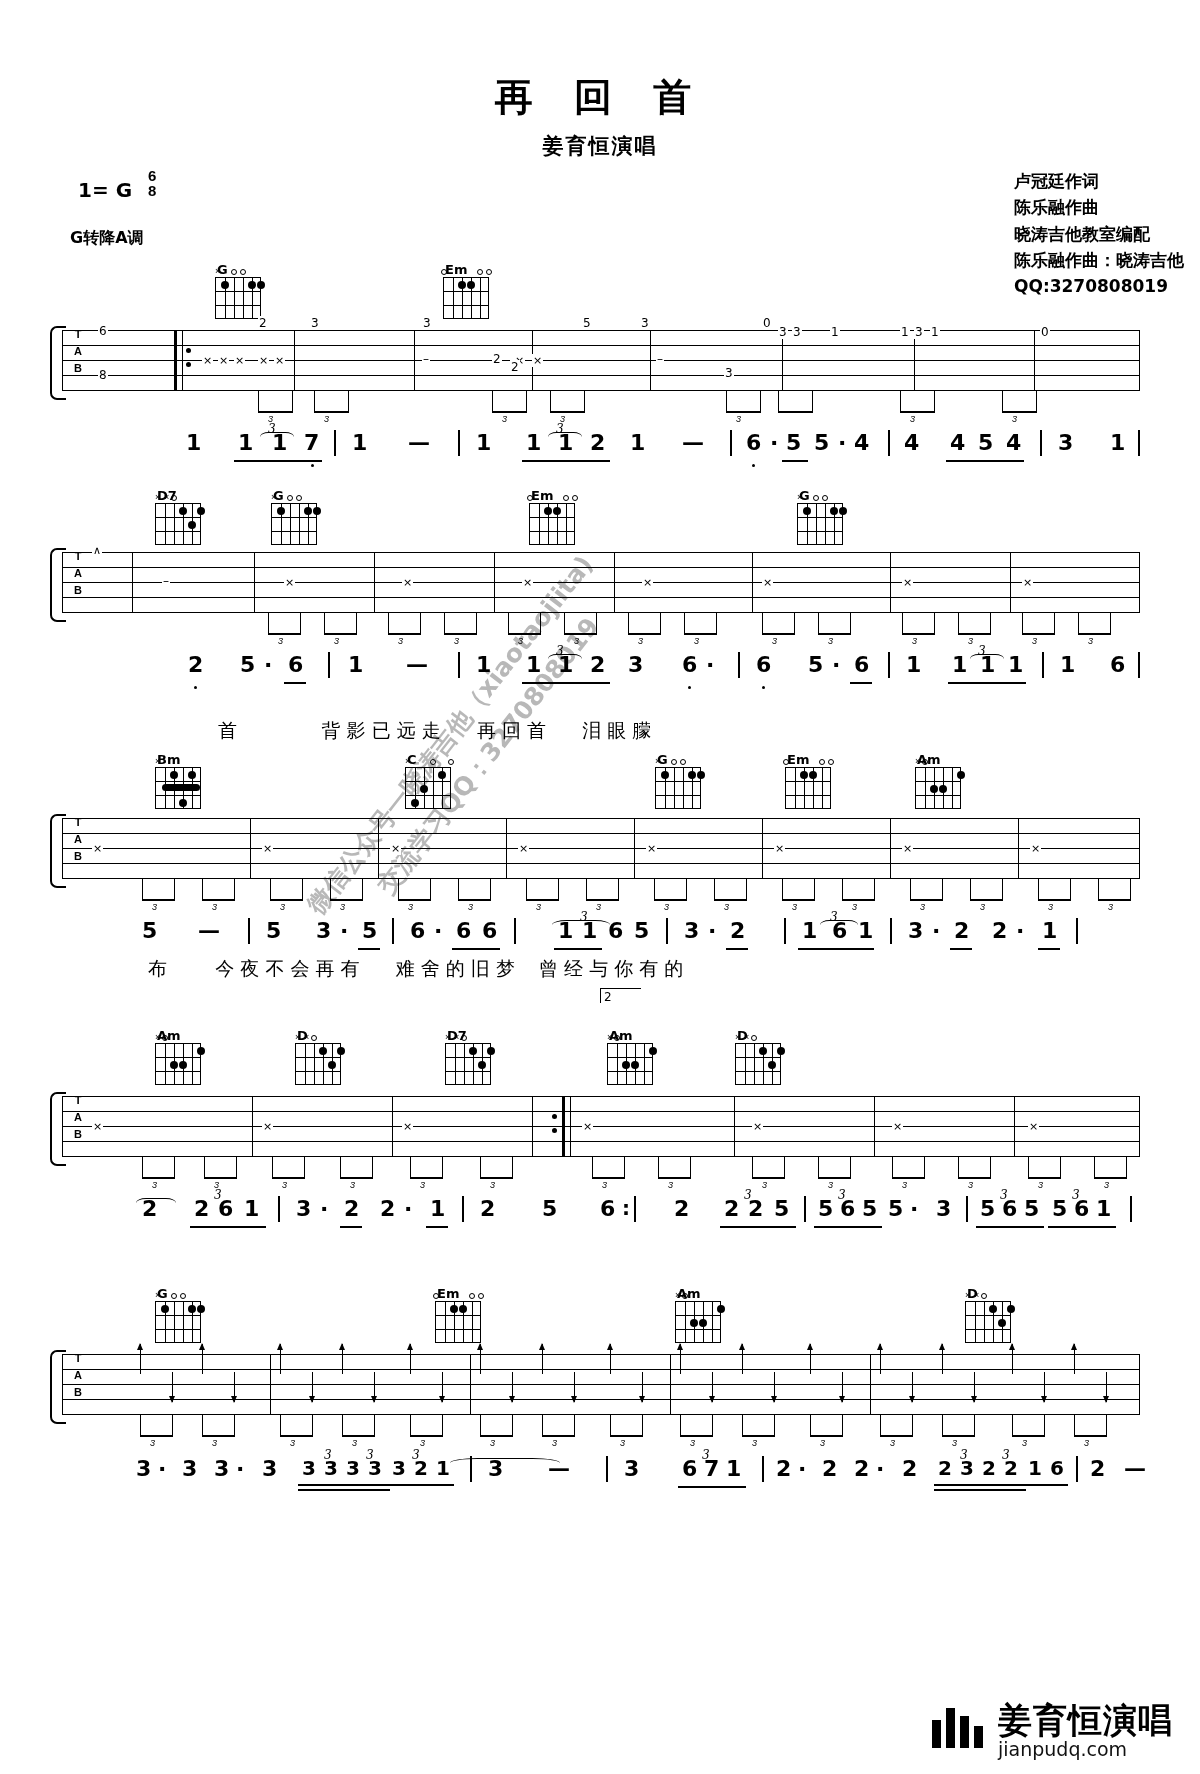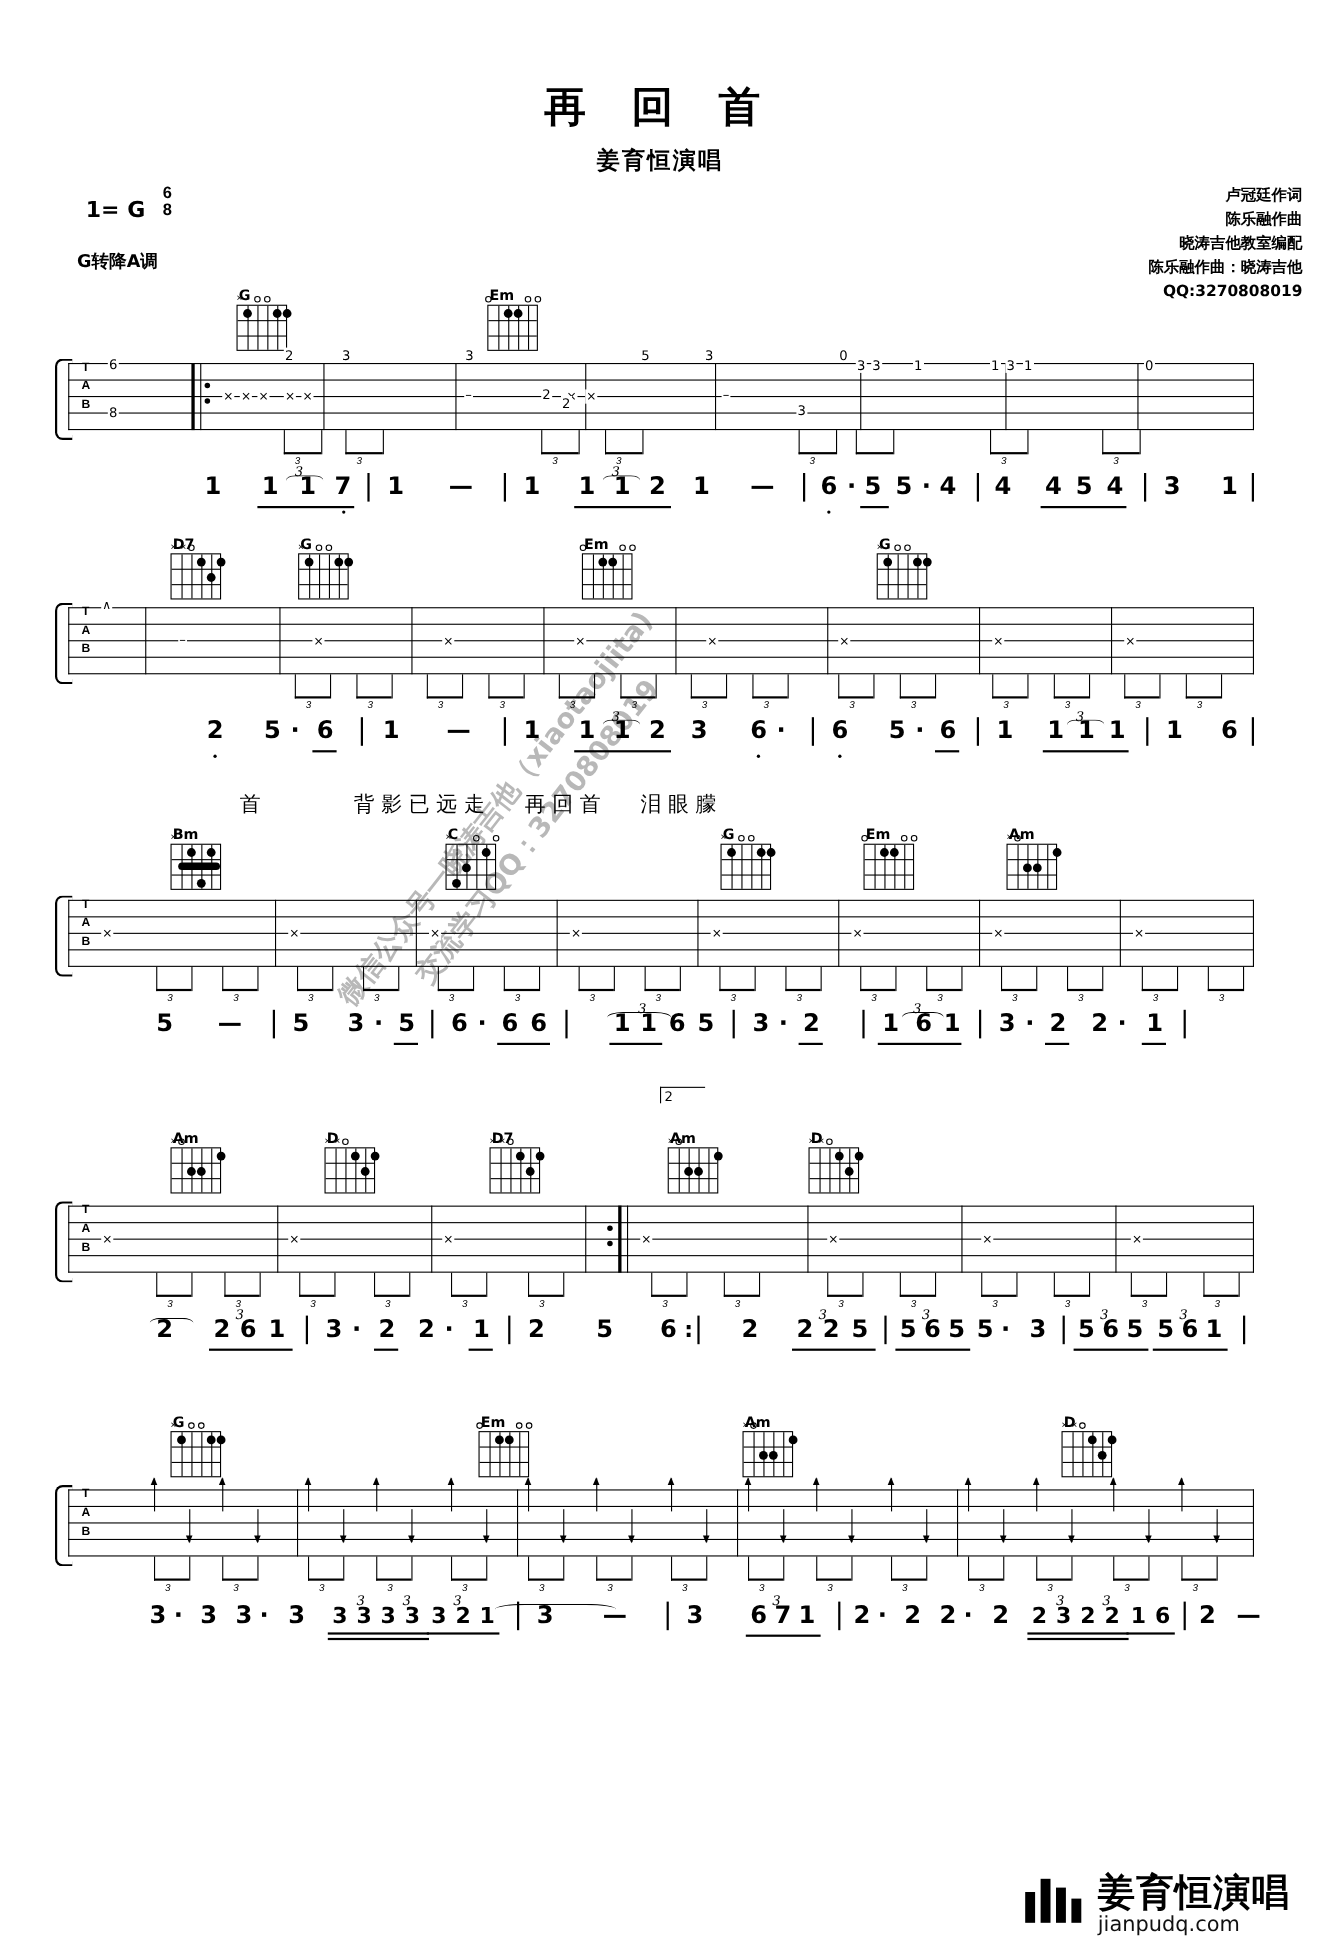--- a/index.html
+++ b/index.html
@@ -18,22 +18,22 @@
   }
   .keyline {
     position:absolute; left:78px; top:178px; font-family:"DejaVu Sans", sans-serif; font-size:20px; font-weight:bold;
   }
   .meter { position:absolute; left:148px; top:168px; font-size:15px; font-weight:bold; line-height:1.0; text-align:center;}
   .meter div:first-child{ border-bottom:0px; }
   .modline {
     position:absolute; left:70px; top:228px; font-family:"DejaVu Sans", sans-serif; font-size:16px; font-weight:bold;
   }
   .credits {
-    position:absolute; right:16px; top:168px; text-align:right;
-    font-family:"DejaVu Sans", sans-serif; font-size:14px; font-weight:bold; line-height:1.55;
+    position:absolute; right:16px; top:168px; 
+    font-family:"DejaVu Sans", sans-serif; font-size:17px; font-weight:bold; line-height:1.55;
   }
 
   
   .wm {
     position:absolute; color:#b8b8b8; font-family:"DejaVu Sans", sans-serif; font-weight:bold;
     white-space:nowrap; pointer-events:none;
   }
   .wm1 { left:300px; top:900px; font-size:25px; transform:rotate(-52deg); transform-origin:left top; }
   .wm2 { left:370px; top:880px; font-size:25px; transform:rotate(-52deg); transform-origin:left top; }
 
@@ -733,20 +733,21 @@
     <span class="jpn" style="left:846px;">3</span>
       <span class="jpn" style="left:870px;">·</span>
     <span class="jpn" style="left:892px;">2</span>
     <span class="jpn" style="left:930px;">2</span>
       <span class="jpn" style="left:954px;">·</span>
     <span class="jpn" style="left:980px;">1</span>
     <span class="und" style="left:888px; top:30px; width:22px;"></span>
     <span class="und" style="left:976px; top:30px; width:22px;"></span>
     <span class="bar2" style="left:1014px;"></span>
   </div>
+  <div class="lyr" style="left:148px; top:956px;">布        今 夜 不 会 再 有      难 舍 的 旧 梦    曾 经 与 你 有 的</div>
 
   <div class="endingbr" style="left:600px; top:988px; width:40px; height:14px;"></div>
   <div class="endnum" style="left:604px; top:990px;">2</div>
 
   <div class="chordbox" style="left:148px; top:1028px;">
     <div class="cname">Am</div>
     <div class="grid">
       <span class="v" style="left:9px"></span>
         <span class="v" style="left:18px"></span>
         <span class="v" style="left:27px"></span>

